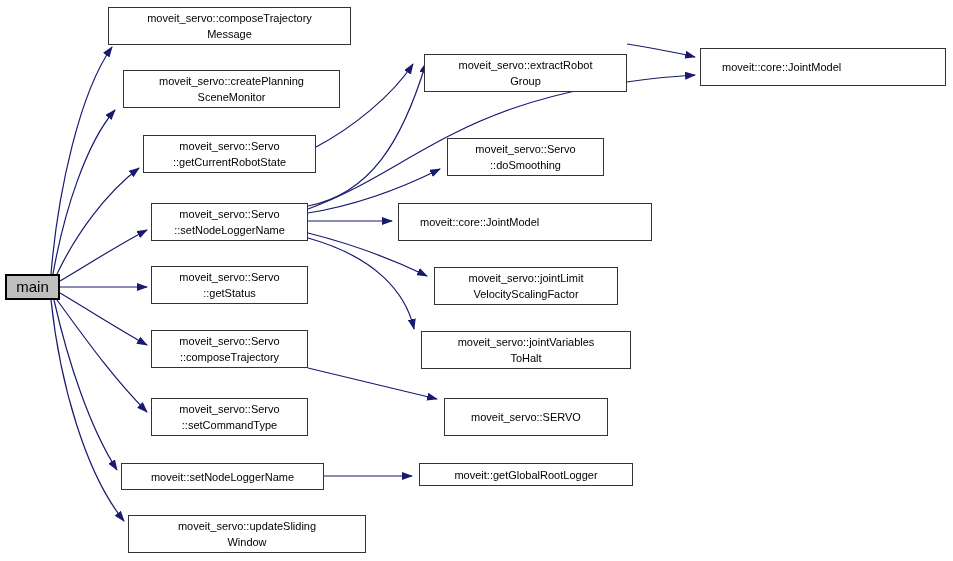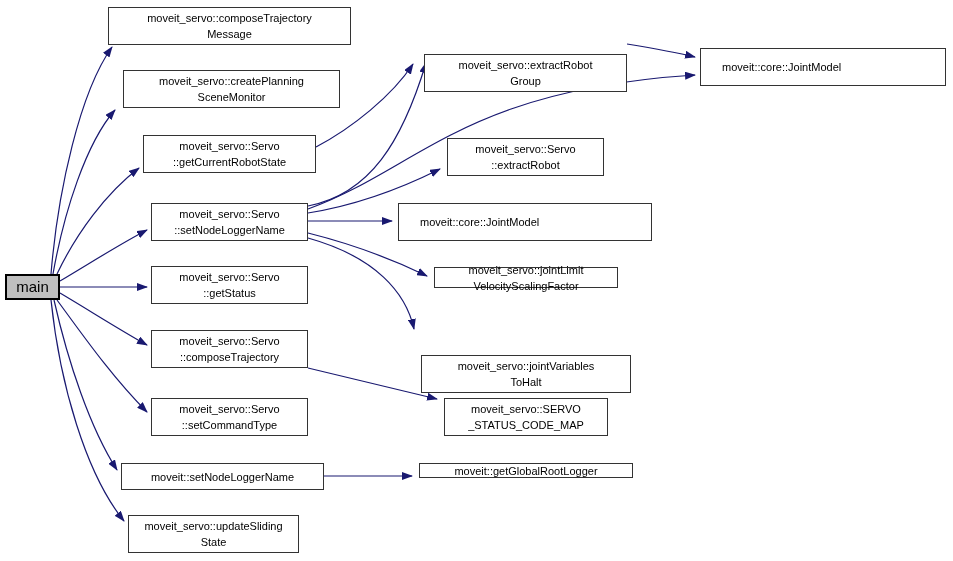--- a/index.html
+++ b/index.html
@@ -110,47 +110,46 @@
         <span class="line">moveit_servo::Servo</span>
         <span class="line">::composeTrajectory</span>
       </div>
       <div class="node" style="left: 151px; top: 398px; width: 157px; height: 38px;">
         <span class="line">moveit_servo::Servo</span>
         <span class="line">::setCommandType</span>
       </div>
       <div class="node" style="left: 121px; top: 463px; width: 203px; height: 27px;">
         <span class="line">moveit::setNodeLoggerName</span>
       </div>
-      <div class="node" style="left: 128px; top: 515px; width: 171px; height: 38px;">
+      <div class="node" style="left: 128px; top: 515px; width: 238px; height: 38px;">
         <span class="line">moveit_servo::updateSliding</span>
-        <span class="line">State</span>
+        <span class="line">Window</span>
       </div>
       <div class="node" style="left: 424px; top: 20px; width: 203px; height: 38px; margin-top: 34px;">
         <span class="line">moveit_servo::extractRobot</span>
         <span class="line">Group</span>
       </div>
       <div class="node align-left" style="left: 700px; top: 48px; width: 246px; height: 38px;">
         <span class="line">moveit::core::JointModel</span>
       </div>
       <div class="node" style="left: 447px; top: 138px; width: 157px; height: 38px;">
         <span class="line">moveit_servo::Servo</span>
-        <span class="line">::extractRobot</span>
+        <span class="line">::doSmoothing</span>
       </div>
       <div class="node align-left" style="left: 398px; top: 203px; width: 254px; height: 38px;">
         <span class="line">moveit::core::JointModel</span>
       </div>
-      <div class="node" style="left: 434px; top: 267px; width: 184px; height: 21px;">
+      <div class="node" style="left: 434px; top: 267px; width: 184px; height: 38px;">
         <span class="line">moveit_servo::jointLimit</span>
         <span class="line">VelocityScalingFactor</span>
       </div>
-      <div class="node" style="left: 421px; top: 331px; width: 210px; height: 38px; margin-top: 24px;">
+      <div class="node" style="left: 421px; top: 331px; width: 210px; height: 38px;">
         <span class="line">moveit_servo::jointVariables</span>
         <span class="line">ToHalt</span>
       </div>
       <div class="node" style="left: 444px; top: 398px; width: 164px; height: 38px;">
         <span class="line">moveit_servo::SERVO</span>
-        <span class="line">_STATUS_CODE_MAP</span>
       </div>
-      <div class="node" style="left: 419px; top: 463px; width: 214px; height: 15px;">
+      <div class="node" style="left: 419px; top: 463px; width: 214px; height: 23px;">
         <span class="line">moveit::getGlobalRootLogger</span>
       </div>
     </div>
 </div>
 
 </body></html>

